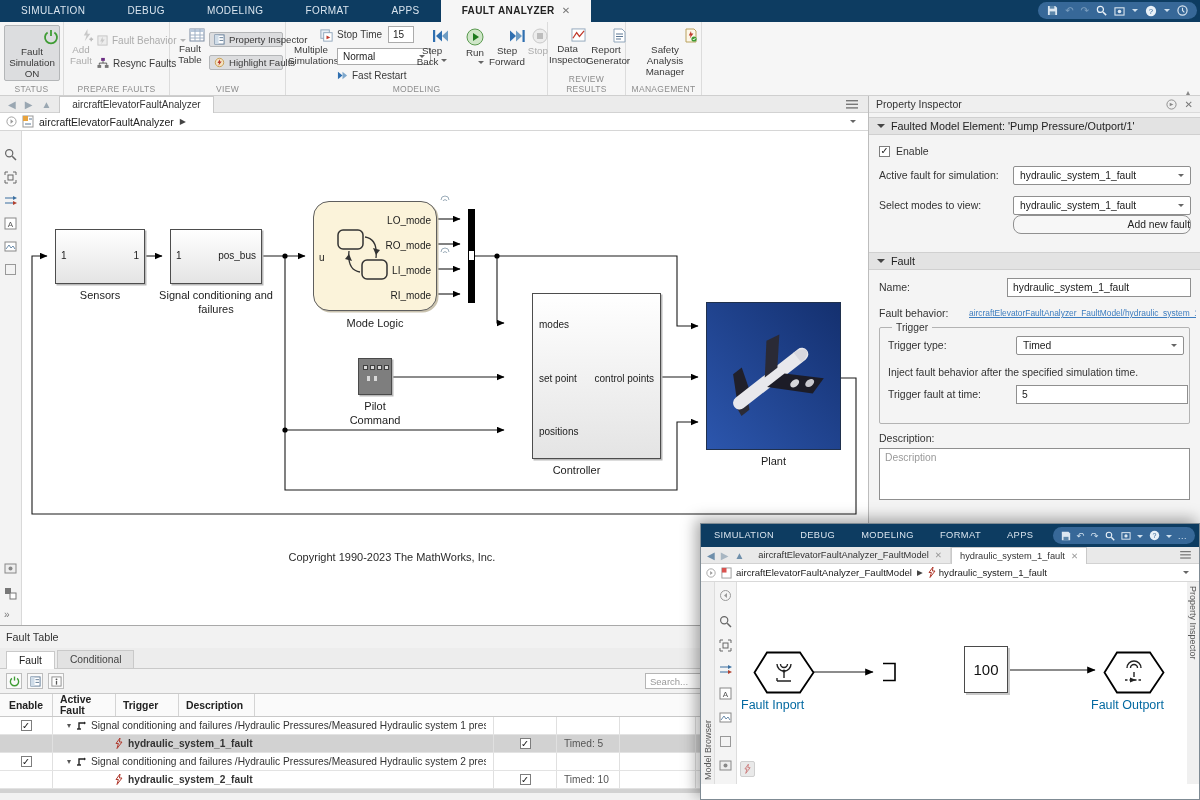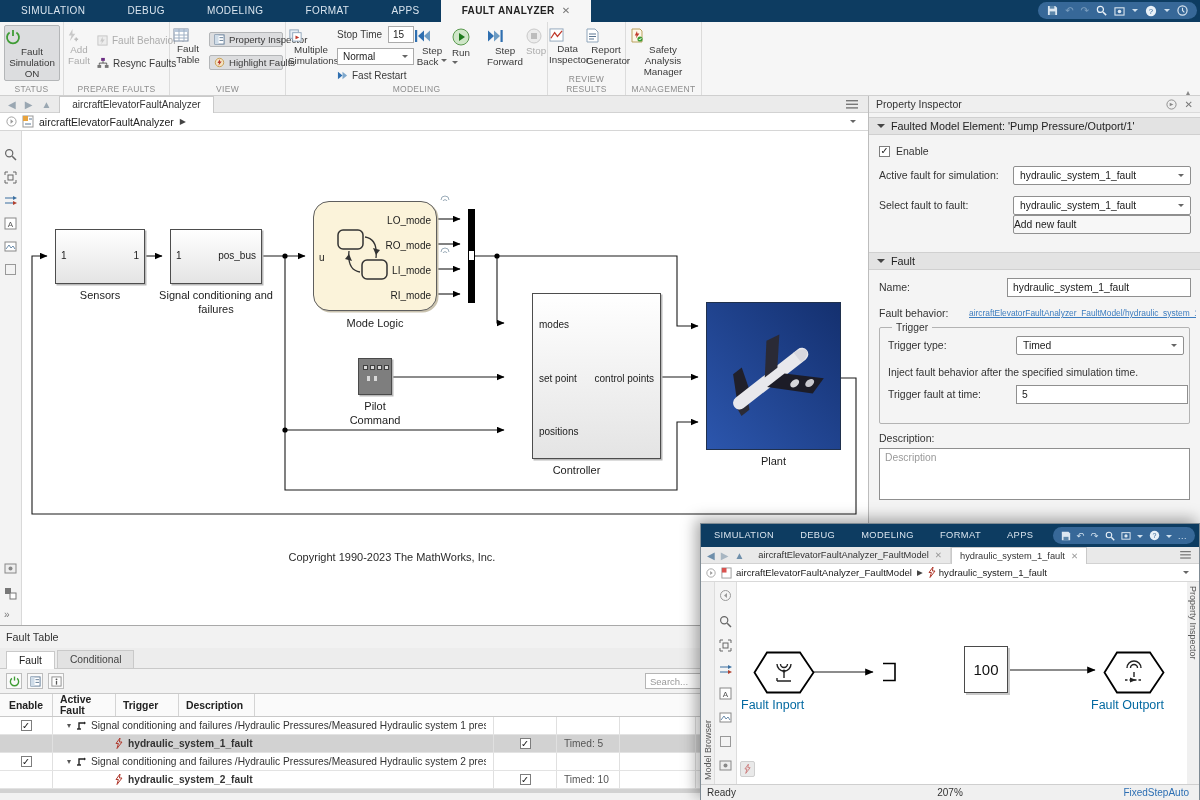--- a/index.html
+++ b/index.html
@@ -12,21 +12,21 @@
   .ribbon-tabs{left:0;top:0;width:1200px;height:22px;background:#0d3c61;display:flex;align-items:stretch}
   .rtab{color:#d9e4ee;font-size:10px;letter-spacing:.4px;line-height:22px;padding:0 21px;cursor:default}
   .rtab.active{background:#f6f6f6;color:#222;display:flex;align-items:center;gap:7px;font-weight:bold}
   .rtab .x{color:#777;font-size:10px;font-weight:normal}
   .qa{position:absolute;right:3px;top:2px;height:17px;background:#376898;border-radius:9px;
       display:flex;align-items:center;gap:7px;padding:0 9px;color:#cfe0ee;font-size:10px}
   .qa .dim{opacity:.45}
   .ribbon-body{left:0;top:22px;width:1200px;height:74px;background:#f6f6f6;border-bottom:1px solid #cfcfcf}
   .rgroup{position:absolute;top:0;height:73px;border-right:1px solid #dcdcdc}
   .rgroup .glabel{position:absolute;left:0;right:0;bottom:1px;text-align:center;font-size:8.5px;color:#8d8d8d;letter-spacing:.3px}
-  .rbig{position:absolute;display:flex;flex-direction:column;align-items:flex-start;gap:2px;
+  .rbig{position:absolute;display:flex;flex-direction:column;align-items:flex-end;gap:2px;
         font-size:9.8px;color:#3a3a3a;text-align:center;line-height:1.12;padding-top:3px;cursor:default}
   .rbig.toggled{background:#dcdddf;border:1px solid #b4b6b8;border-radius:2px}
   .rsmall{position:absolute;display:flex;align-items:center;gap:4px;font-size:10px;color:#3a3a3a;white-space:nowrap}
   .rsmall.toggled{background:#dcdddf;border:1px solid #b4b6b8;border-radius:2px;padding:1px 4px}
   .disabled{color:#acacac !important}
   .dd{width:0;height:0;border:3.5px solid transparent;border-top-color:#666;margin-top:3px;display:inline-block}
   .dd.dim{border-top-color:#b5b5b5}
   .field{background:#fff;border:1px solid #ababab;font-size:10px;color:#222;padding:0 4px;height:17px}
   .combo{background:#fff;border:1px solid #ababab;font-size:10px;color:#222;display:flex;align-items:center;height:17px;padding:0 5px}
   .combo .dd{margin-left:auto}
@@ -54,21 +54,21 @@
   .pi-header{height:17px;background:#efefef;border-bottom:1px solid #dadada;display:flex;align-items:center;padding:0 7px;font-size:10.5px;color:#333}
   .pi-section{height:18px;background:#e3e3e3;border-top:1px solid #d0d0d0;border-bottom:1px solid #d0d0d0;
       display:flex;align-items:center;gap:6px;padding:0 8px;font-size:10.8px;color:#222;margin-top:4px}
   .caret{width:0;height:0;border:4px solid transparent;border-top-color:#444;margin-top:4px}
   .pi-row{position:relative;display:flex;align-items:center;font-size:10.5px;color:#333;padding:0 10px}
   .cb{width:11px;height:11px;background:#fff;border:1px solid #7d7d7d;display:inline-flex;align-items:center;justify-content:center;
       font-size:9.5px;color:#222;line-height:1}
   .picombo{background:#fff;border:1px solid #8f8f8f;border-radius:2px;height:19px;display:flex;align-items:center;
            font-size:10.3px;color:#222;padding:0 6px}
   .picombo .dd{margin-left:auto}
-  .pibtn{background:#f7f7f7;border:1px solid #909090;border-radius:2px;height:19px;display:flex;align-items:center;justify-content:flex-start;font-size:10.3px;color:#222}
+  .pibtn{background:#f7f7f7;border:1px solid #909090;border-radius:8px;height:19px;display:flex;align-items:center;justify-content:flex-end;font-size:10.3px;color:#222}
   .pifield{background:#fff;border:1px solid #8f8f8f;height:19px;font-size:10.3px;color:#222;padding:0 5px;font-family:"Liberation Sans",sans-serif}
   .pilink{font-size:8.4px;color:#3d7dbf;text-decoration:underline;white-space:nowrap;overflow:hidden}
   fieldset.trigger{position:absolute;left:10px;right:10px;border:1px solid #b3b3b3;border-radius:2px;padding:6px 8px 10px 8px}
   fieldset.trigger legend{font-size:10.3px;color:#333;padding:0 4px;margin-left:4px}
   textarea.desc{position:absolute;left:10px;right:10px;height:52px;border:1px solid #8f8f8f;background:#fff;resize:none;
        font-family:"Liberation Sans",sans-serif;font-size:10.3px;padding:3px 5px;color:#333}
   textarea.desc::placeholder{color:#9a9a9a}
 
   
   .ftpanel{left:0;top:625px;width:1200px;height:175px;background:#f2f2f2;border-top:1px solid #a9a9a9}
@@ -259,21 +259,21 @@
           <svg width="15" height="15" viewBox="0 0 16 16">
             <rect x="2" y="2" width="9" height="9" fill="#e8eef4" stroke="#8fa5ba"></rect>
             <rect x="5" y="5" width="9" height="9" fill="#fff" stroke="#8fa5ba"></rect>
             <polygon points="8,8 8,12 12,10" fill="#c0392b"></polygon>
           </svg>
         </span>
       <span style="width:46px">Multiple Simulations</span>
     </div>
     <span class="abs" style="left:51px;top:7px;font-size:10px;color:#3a3a3a">Stop Time</span>
     <input class="abs field" style="left: 102px; top: 4px; width: 26px;" value="15">
-    <div class="abs combo" style="left:51px;top:26px;width:77px">
+    <div class="abs combo" style="left:51px;top:26px;width:94px">
       <span>Normal</span>
       <span class="dd"></span>
     </div>
     <div class="rsmall" style="left:51px;top:48px">
       <span class="icon">
           <svg width="11" height="11" viewBox="0 0 12 12">
             <polygon points="1,2 6,6 1,10" fill="#2f6fb0"></polygon>
             <polygon points="6,2 11,6 6,10" fill="#7fa8cc"></polygon>
           </svg>
         </span>
@@ -580,21 +580,21 @@
 
   <div class="pi-row" style="margin-top:12px">
     <span>Active fault for simulation:</span>
     <div class="picombo" style="position:absolute;left:144px;width:178px">
       <span>hydraulic_system_1_fault</span>
       <span class="dd"></span>
     </div>
   </div>
 
   <div class="pi-row" style="margin-top:18px">
-    <span>Select fault to fault:</span>
+    <span>Select modes to view:</span>
     <div class="picombo" style="position:absolute;left:144px;width:178px">
       <span>hydraulic_system_1_fault</span>
       <span class="dd"></span>
     </div>
   </div>
 
   <div class="pibtn" style="position:absolute;left:144px;width:178px;top:119px">
     <span>Add new fault</span>
   </div>
 
@@ -921,18 +921,13 @@
     </svg>
     <div class="hexlbl" style="left:354px;top:116px;width:86px">Fault Outport</div>
 
     <span class="badge" style="left:3px;top:179px">
         <svg width="7" height="10" viewBox="0 0 8 11">
           <polygon points="5,0 1,5.5 3.4,5.5 2,10.5 7,4 4.4,4" fill="none" stroke="#c77" stroke-width="1"></polygon>
         </svg>
       </span>
   </div>
 
-  <div class="fw-status">
-    <span style="margin-left:6px">Ready</span>
-    <span style="position:absolute;left:0;right:0;text-align:center">207%</span>
-    <span style="margin-left:auto;margin-right:10px;color:#2d6fb3;position:relative">FixedStepAuto</span>
-  </div>
 </div>
 
 </body></html>

